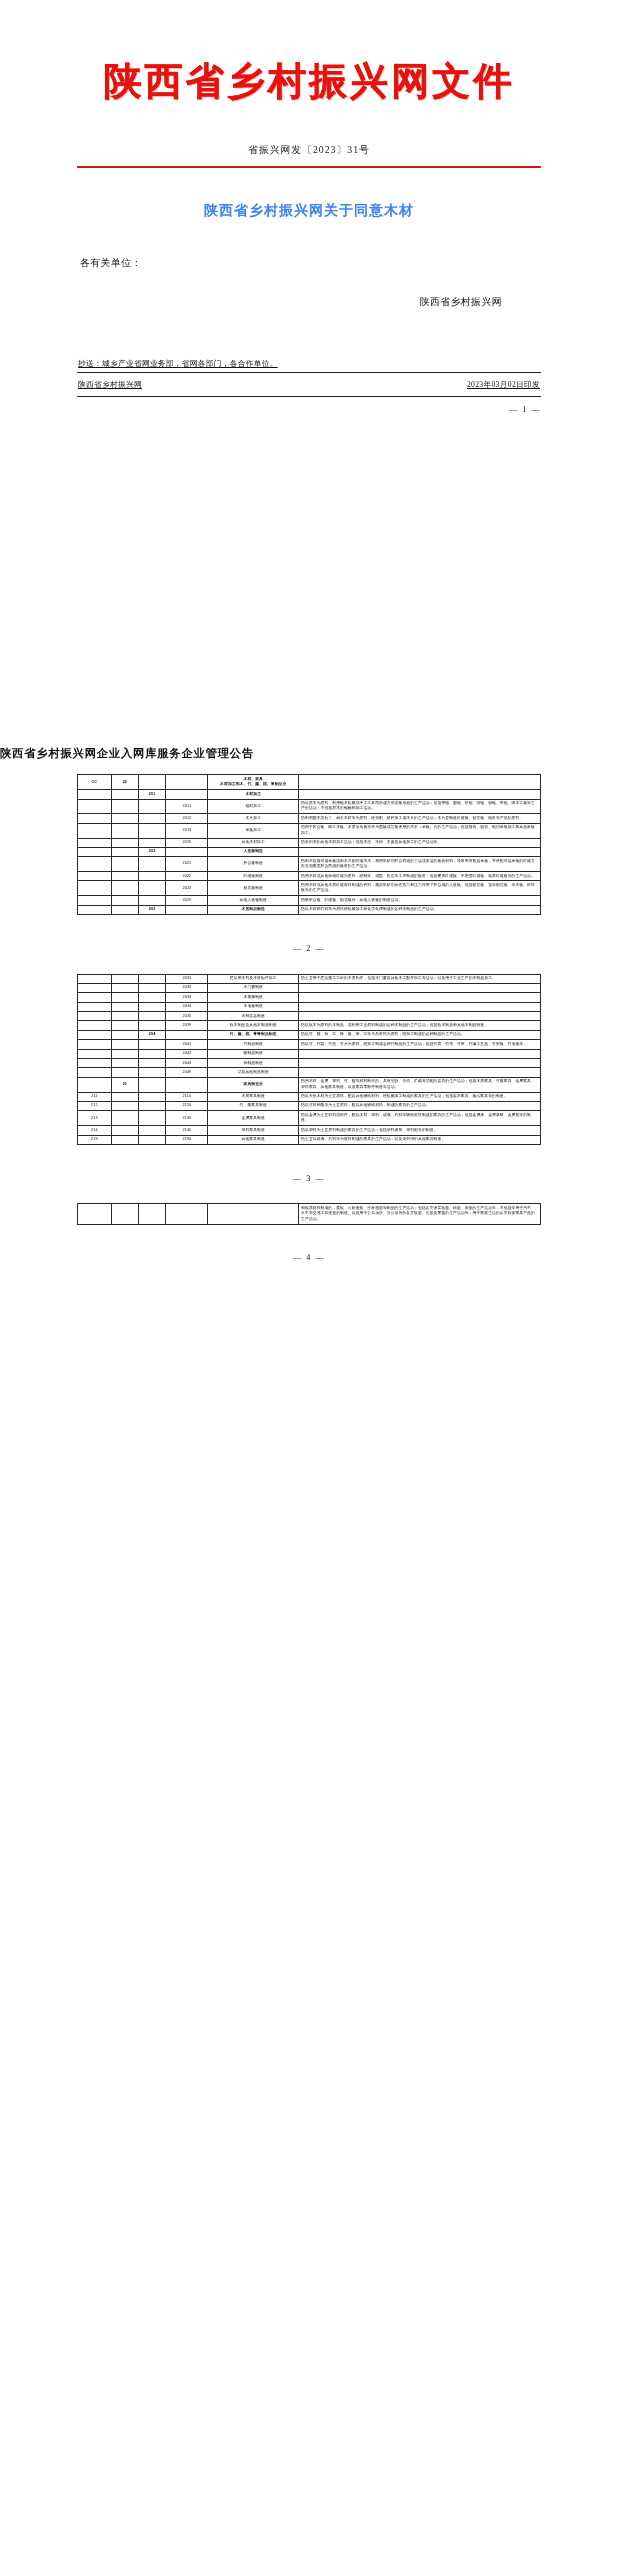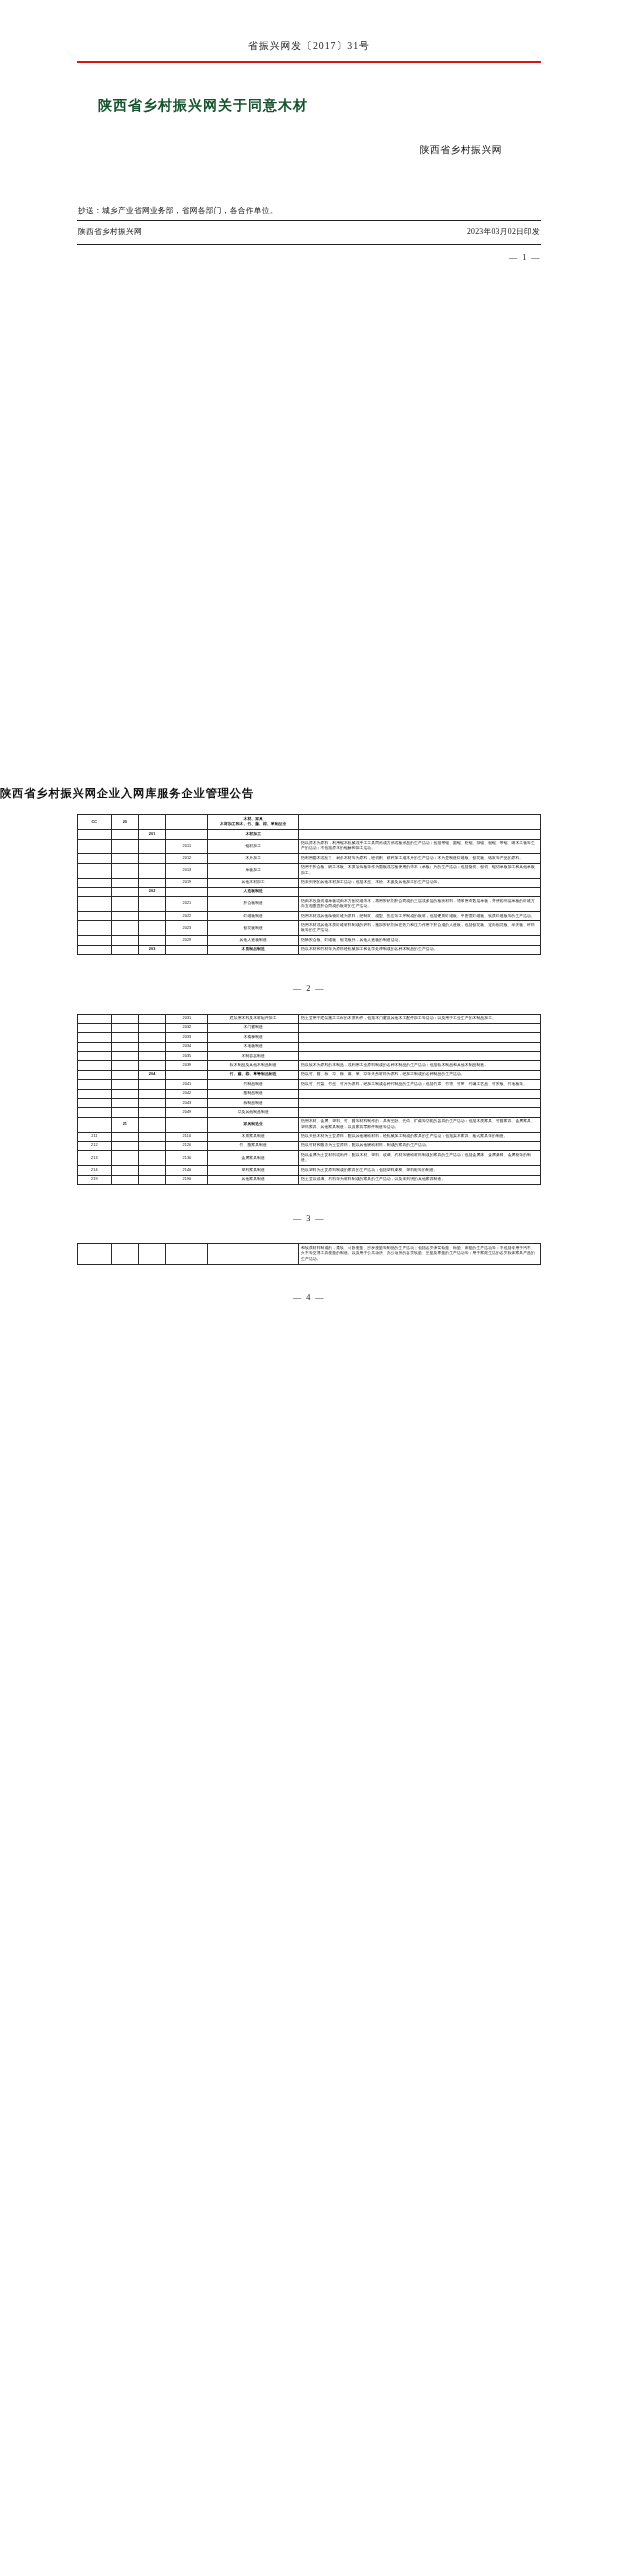--- a/index.html
+++ b/index.html
@@ -35,28 +35,28 @@
     margin-top: 40px;
     color: #1a1a1a;
   }
   .redrule {
     width: 464px;
     height: 2.1px;
     background: #d81610;
     margin: 8.2px auto 0 auto;
   }
   .doctitle {
-    text-align: left;
+    text-align: center;
     font-size: 14px;
     font-weight: 700;
     line-height: 1.62;
     letter-spacing: 1px;
     margin: 32px auto 0 auto;
     width: 422px;
-    color: #14532d;
+    color: #3b82f6;
   }
   .salutation {
     margin: 35px 0 0 80px;
     font-size: 9.8px;
     letter-spacing: 0.5px;
   }
   .bodytext {
     margin: 7.2px auto 0 auto;
     width: 459px;
     font-size: 9.8px;
@@ -71,20 +71,21 @@
     padding-right: 116px;
     font-size: 9.8px;
     line-height: 2.0;
     letter-spacing: 0.5px;
   }
   .cc-block {
     margin: 47px auto 8px auto;
     width: 464px;
     font-size: 7.7px;
     letter-spacing: 0.3px;
+    text-decoration: underline;
   }
   .cc-line { padding: 0 0 3.6px 1px; }
   .hr-thin { height: 1px; background: #222; width: 100%; }
   .issuer-row {
     display: flex;
     justify-content: space-between;
     padding: 6.7px 1px 6.7px 1px;
     font-size: 7.7px;
     letter-spacing: 0.3px;
   }
@@ -145,29 +146,31 @@
     font-size: 8.2px;
     letter-spacing: 1.5px;
     padding-top: 13.4px;
   }
 </style>
 </head>
 <body>
 
 <div class="page p1">
 
-
-  <div class="docnum">省振兴网发〔2017〕31号</div>
+  <div class="letterhead">陕西省乡村振兴网文件</div>
+
+  <div class="docnum">省振兴网发〔2023〕31号</div>
 
   <div class="redrule"></div>
 
   <div class="doctitle">
     <div>陕西省乡村振兴网关于同意木材</div>
   </div>
 
+  <div class="salutation">各有关单位：</div>
 
 
   <div class="signature">
     <div>陕西省乡村振兴网</div>
   </div>
 
   <div class="cc-block">
     <div class="cc-line">抄送：城乡产业省网业务部，省网各部门，各合作单位。</div>
     <div class="hr-thin"></div>
     <div class="issuer-row">

